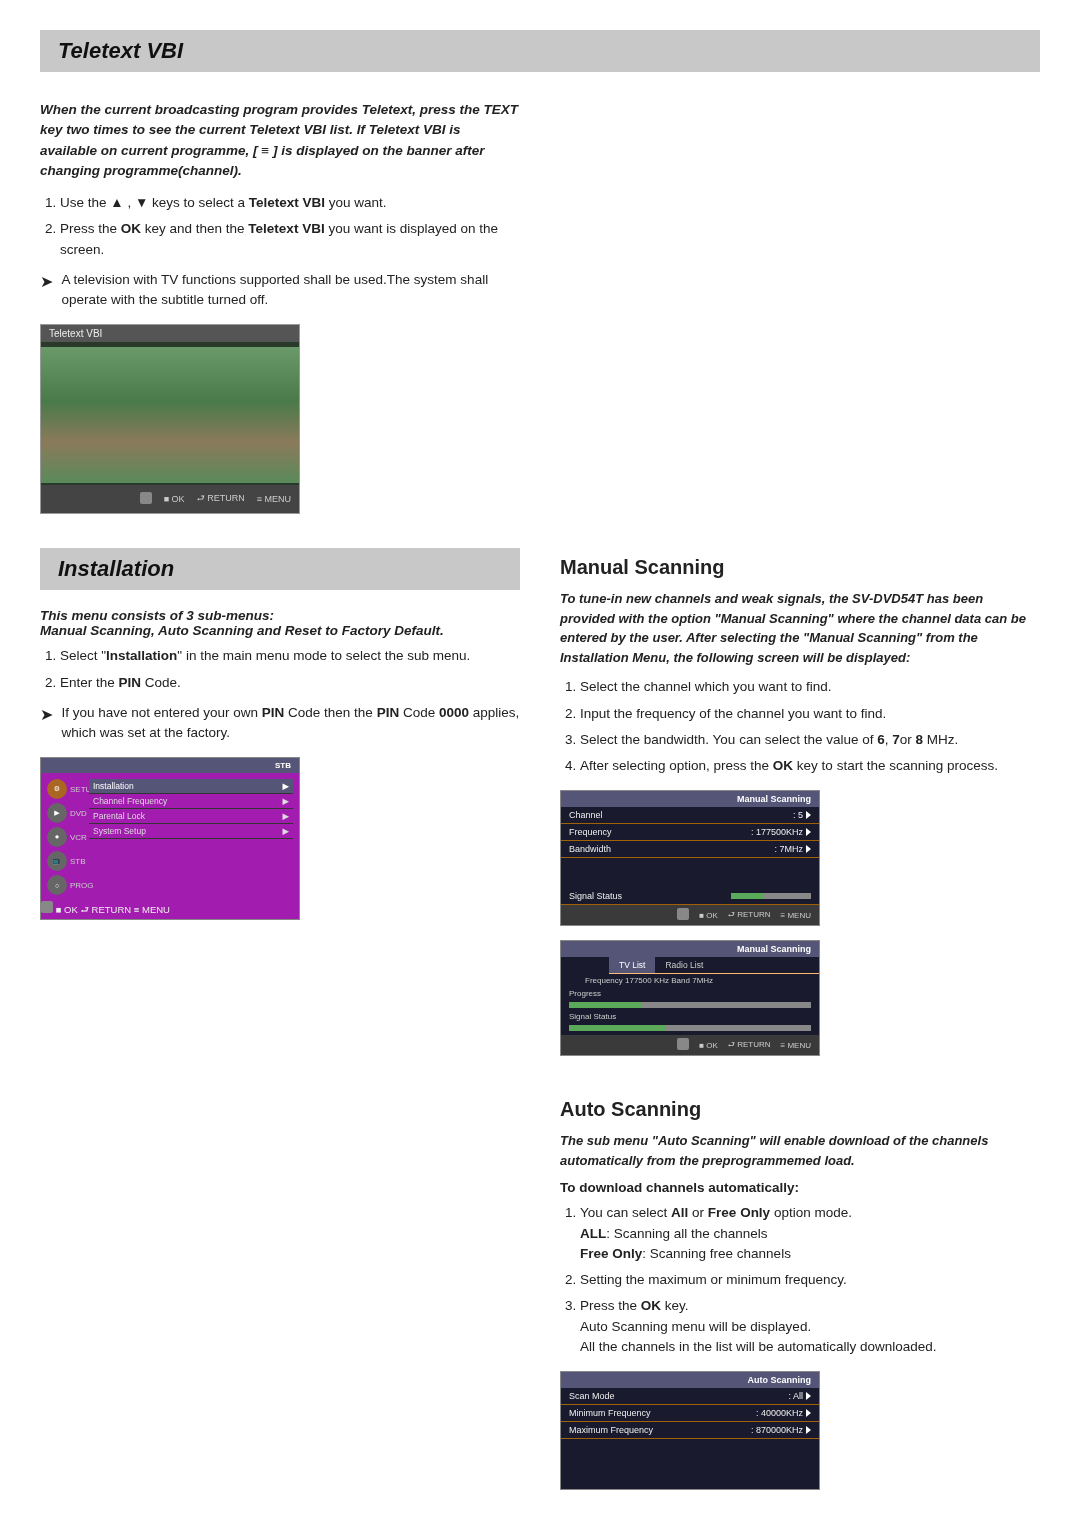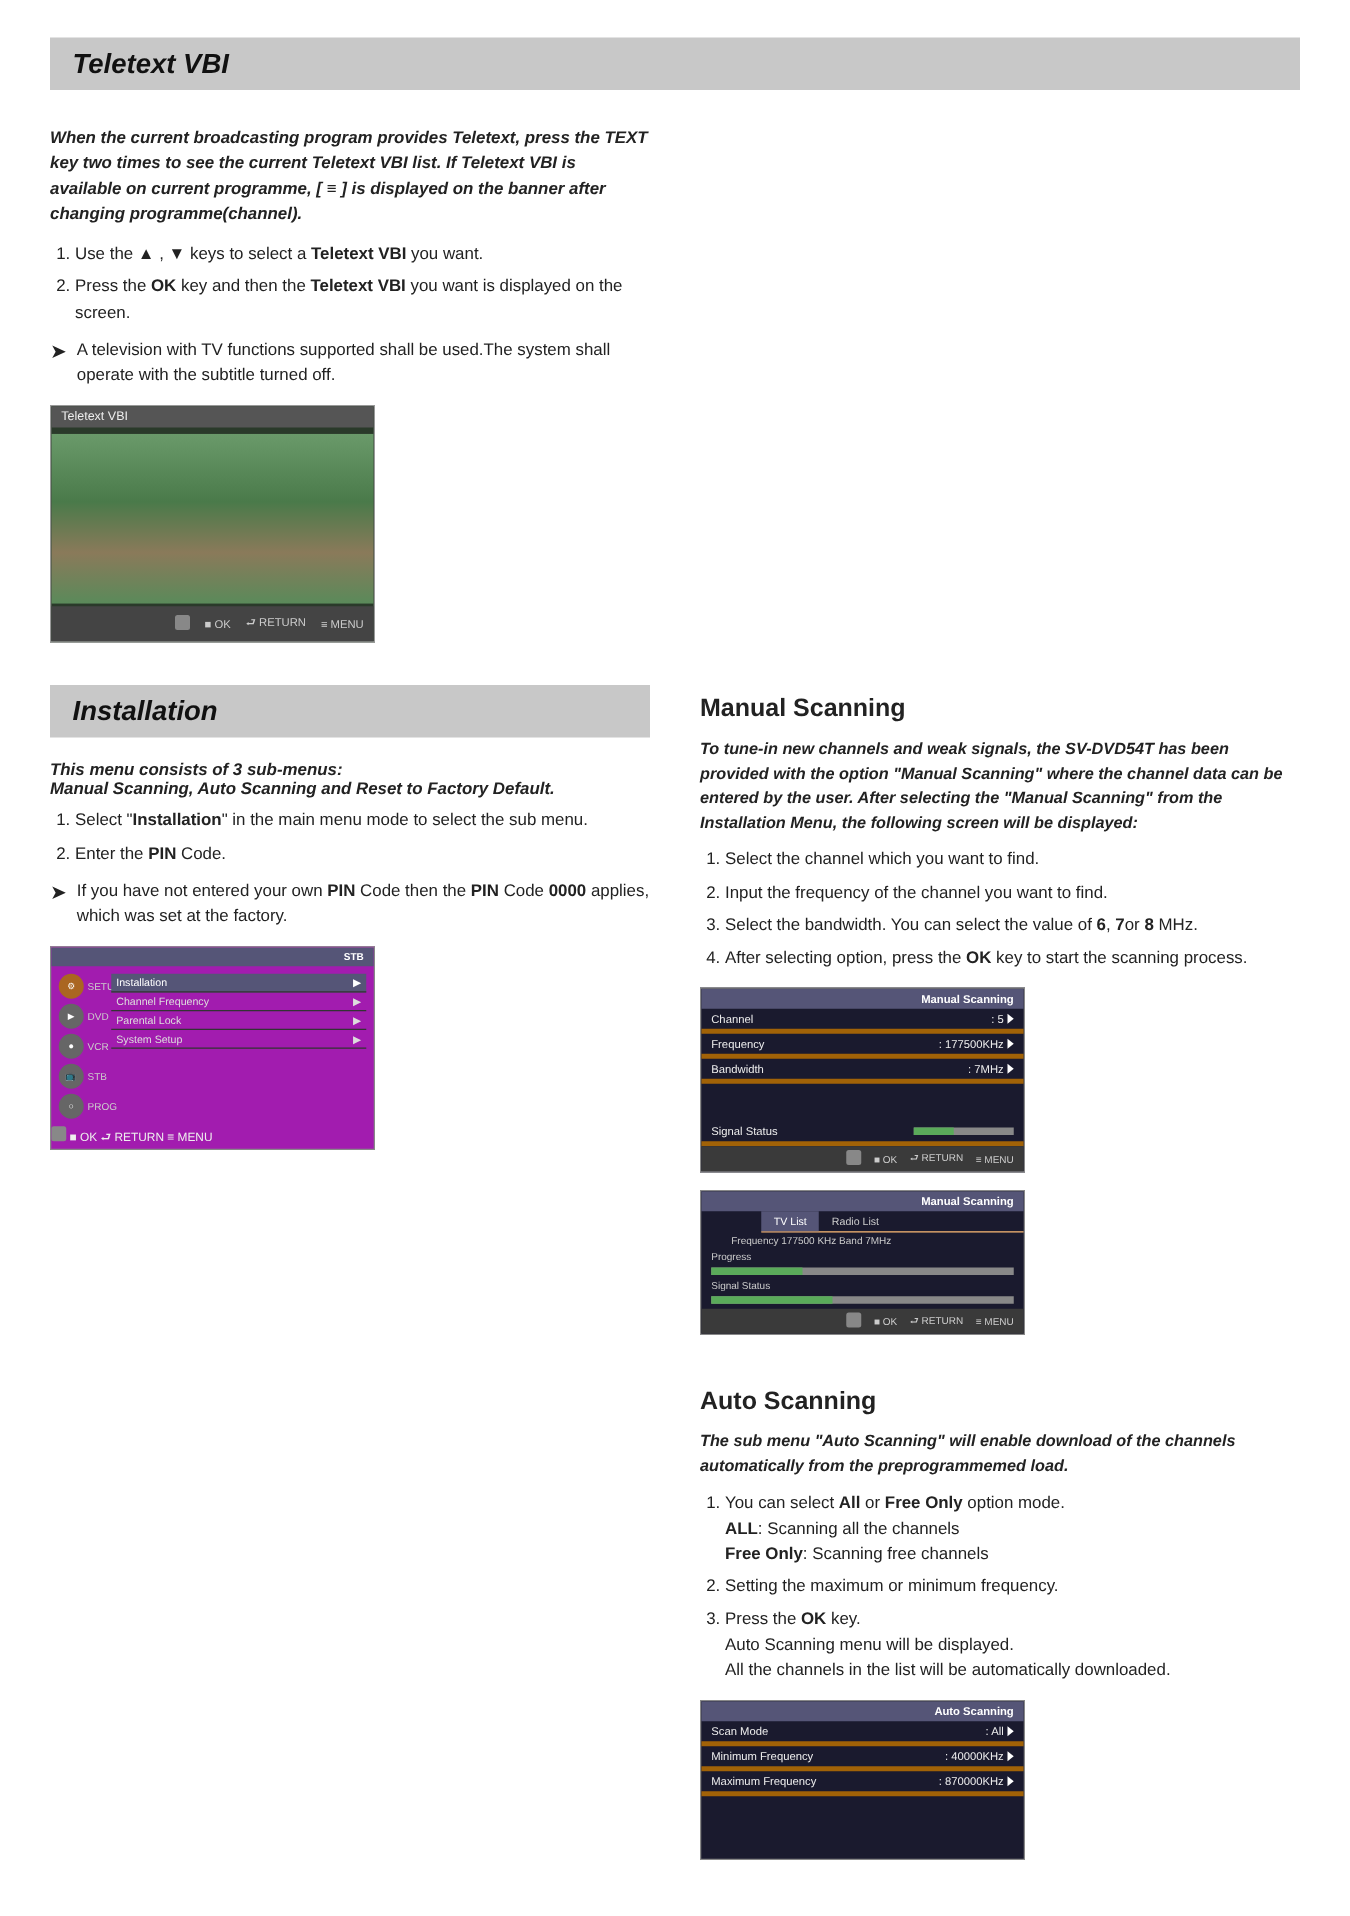--- a/index.html
+++ b/index.html
@@ -227,21 +227,21 @@
       font-size: 9px;
       color: #fff;
       font-weight: bold;
     }
     .scan-menu .scan-row {
       display: flex;
       justify-content: space-between;
       align-items: center;
       padding: 3px 8px;
       font-size: 9px;
-      border-bottom: 4px solid #a16207;
+      border-bottom: 1px solid #a16207;
     }
     .scan-menu .scan-row .val {
       display: flex;
       align-items: center;
       gap: 3px;
     }
     .tri-right {
       display: inline-block;
       width: 0;
       height: 0;
@@ -468,20 +468,21 @@
 
 <div class="two-col" style="margin-top: 20px;">
   <div class="col-left">
     
   </div>
   <div class="col-right">
     <h3 class="content-section-title">Auto Scanning</h3>
 
     <p style="font-style:italic; font-weight:bold; font-size:13px; margin-bottom:10px; line-height:1.5;">The sub menu "Auto Scanning" will enable download of the channels automatically from the preprogrammemed load.</p>
 
+    <p style="font-weight:bold; font-size:13.5px; margin-bottom:8px;">To download channels automatically:</p>
 
     <ol>
       <li>You can select <b>All</b> or <b>Free Only</b> option mode.<br><b>ALL</b>: Scanning all the channels<br><b>Free Only</b>: Scanning free channels</li>
       <li>Setting the maximum or minimum frequency.</li>
       <li>Press the <b>OK</b> key.<br>Auto Scanning menu will be displayed.<br>All the channels in the list will be automatically downloaded.</li>
     </ol>
 
     <div class="scan-menu">
       <div class="scan-title">Auto Scanning</div>
       <div class="scan-row">

